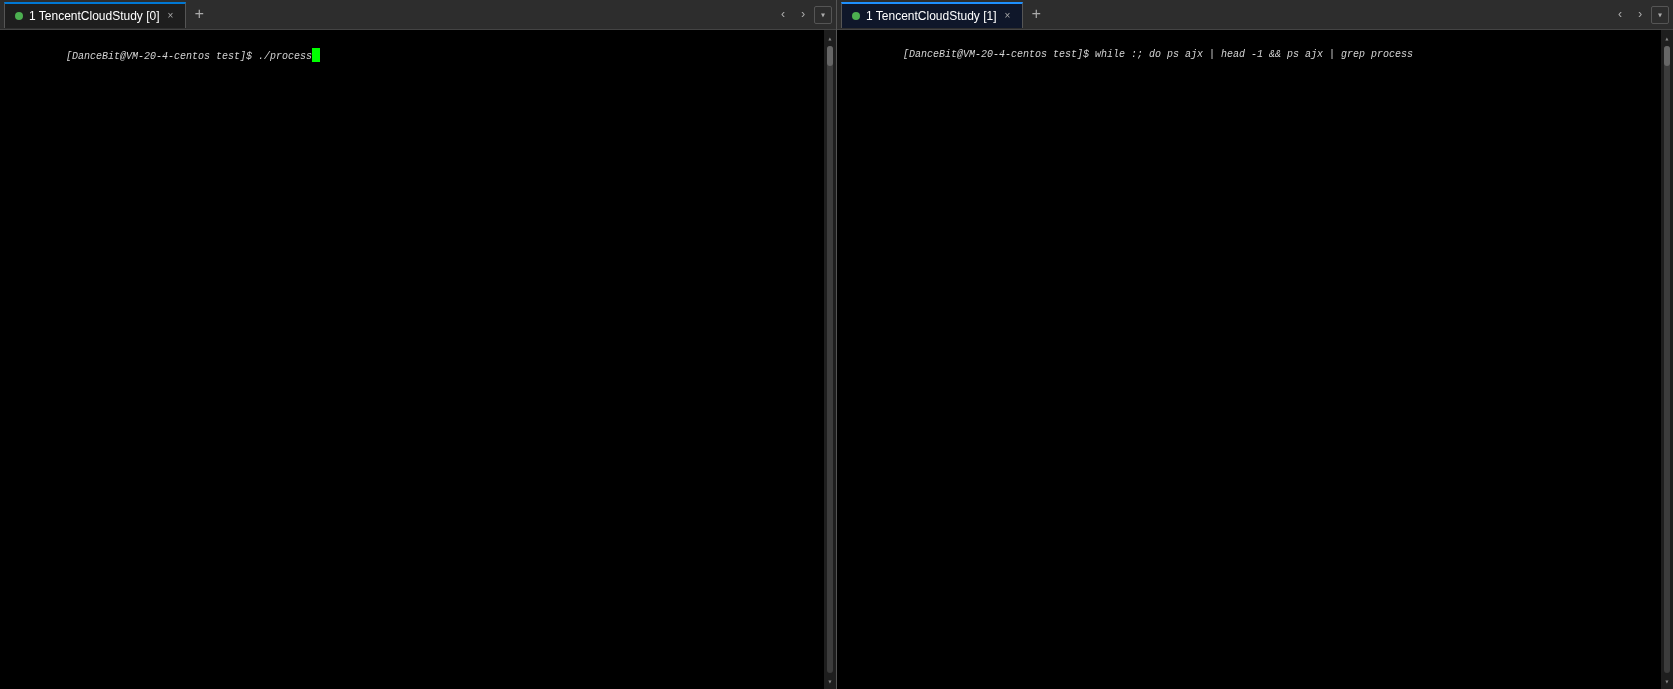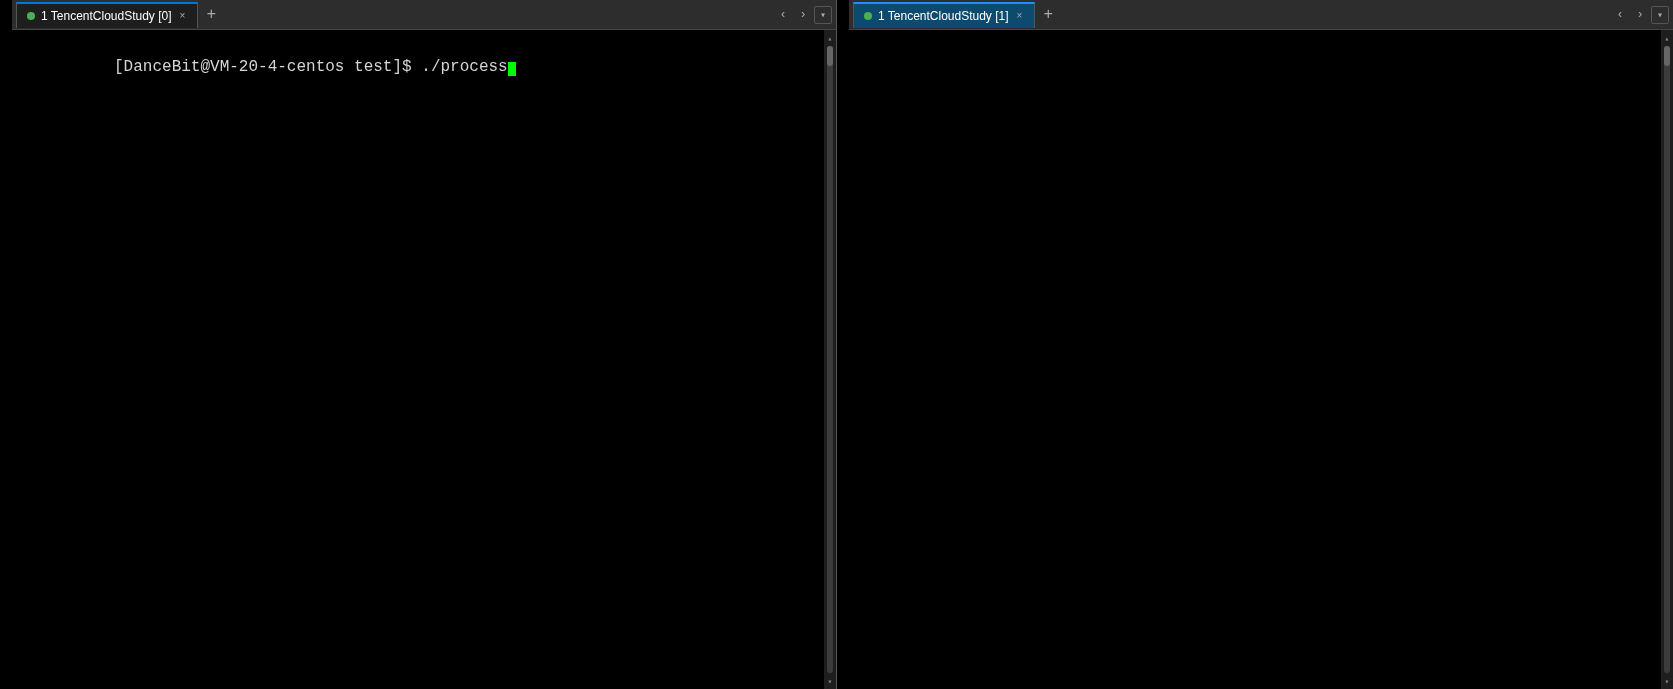--- a/index.html
+++ b/index.html
@@ -24,21 +24,20 @@
       width: 100%;
       height: 100%;
     }
 
     .terminal-pane {
       display: flex;
       flex-direction: column;
       flex: 1;
       min-width: 0;
       background: #000;
-      padding-left: 12px;
     }
 
     .terminal-pane-left {
       border-right: 1px solid #555;
     }
 
     .tab-bar {
       display: flex;
       align-items: center;
       background: #2d2d2d;
@@ -64,21 +63,21 @@
       margin-right: 2px;
     }
 
     .tab.active {
       background: #1e1e1e;
       color: #fff;
       border-top: 2px solid #0078d4;
     }
 
     .tab.active-right {
-      background: #0c4a6e;
+      background: #0f172a;
       color: #fff;
       border-top: 2px solid #1e90ff;
     }
 
     .tab-dot {
       width: 8px;
       height: 8px;
       border-radius: 50%;
       background: #4caf50;
       flex-shrink: 0;
@@ -134,25 +133,26 @@
       font-size: 10px;
       cursor: pointer;
       border: 1px solid #555;
       border-radius: 2px;
     }
 
     .terminal-body {
       flex: 1;
       background: #000;
       color: #d4d4d4;
-      font-size: 16px;
+      font-size: 10px;
       line-height: 1.4;
       padding: 4px 6px;
       overflow: hidden;
       position: relative;
+      font-style: italic;
     }
 
     .terminal-line {
       white-space: pre;
       font-family: 'Courier New', Courier, monospace;
     }
 
     .prompt {
       color: #d4d4d4;
     }
@@ -267,20 +267,23 @@
       <div class="tab-bar-spacer"></div>
       <div class="tab-nav-buttons">
         <div class="tab-nav-btn">‹</div>
         <div class="tab-nav-btn">›</div>
         <div class="tab-dropdown">▾</div>
       </div>
     </div>
 
     <div class="pane-with-scroll">
       <div class="terminal-body">
+        <div class="terminal-line">
+          <span class="prompt">[DanceBit@VM-20-4-centos test]$</span><span class="command"> while :; do ps ajx | head -1 &amp;&amp; ps ajx | grep process</span>
+        </div>
       </div>
       <div class="left-scrollbar">
         <div class="scroll-arrow">▴</div>
         <div class="scroll-track">
           <div class="scroll-thumb"></div>
         </div>
         <div class="scroll-arrow">▾</div>
       </div>
     </div>
   </div>

